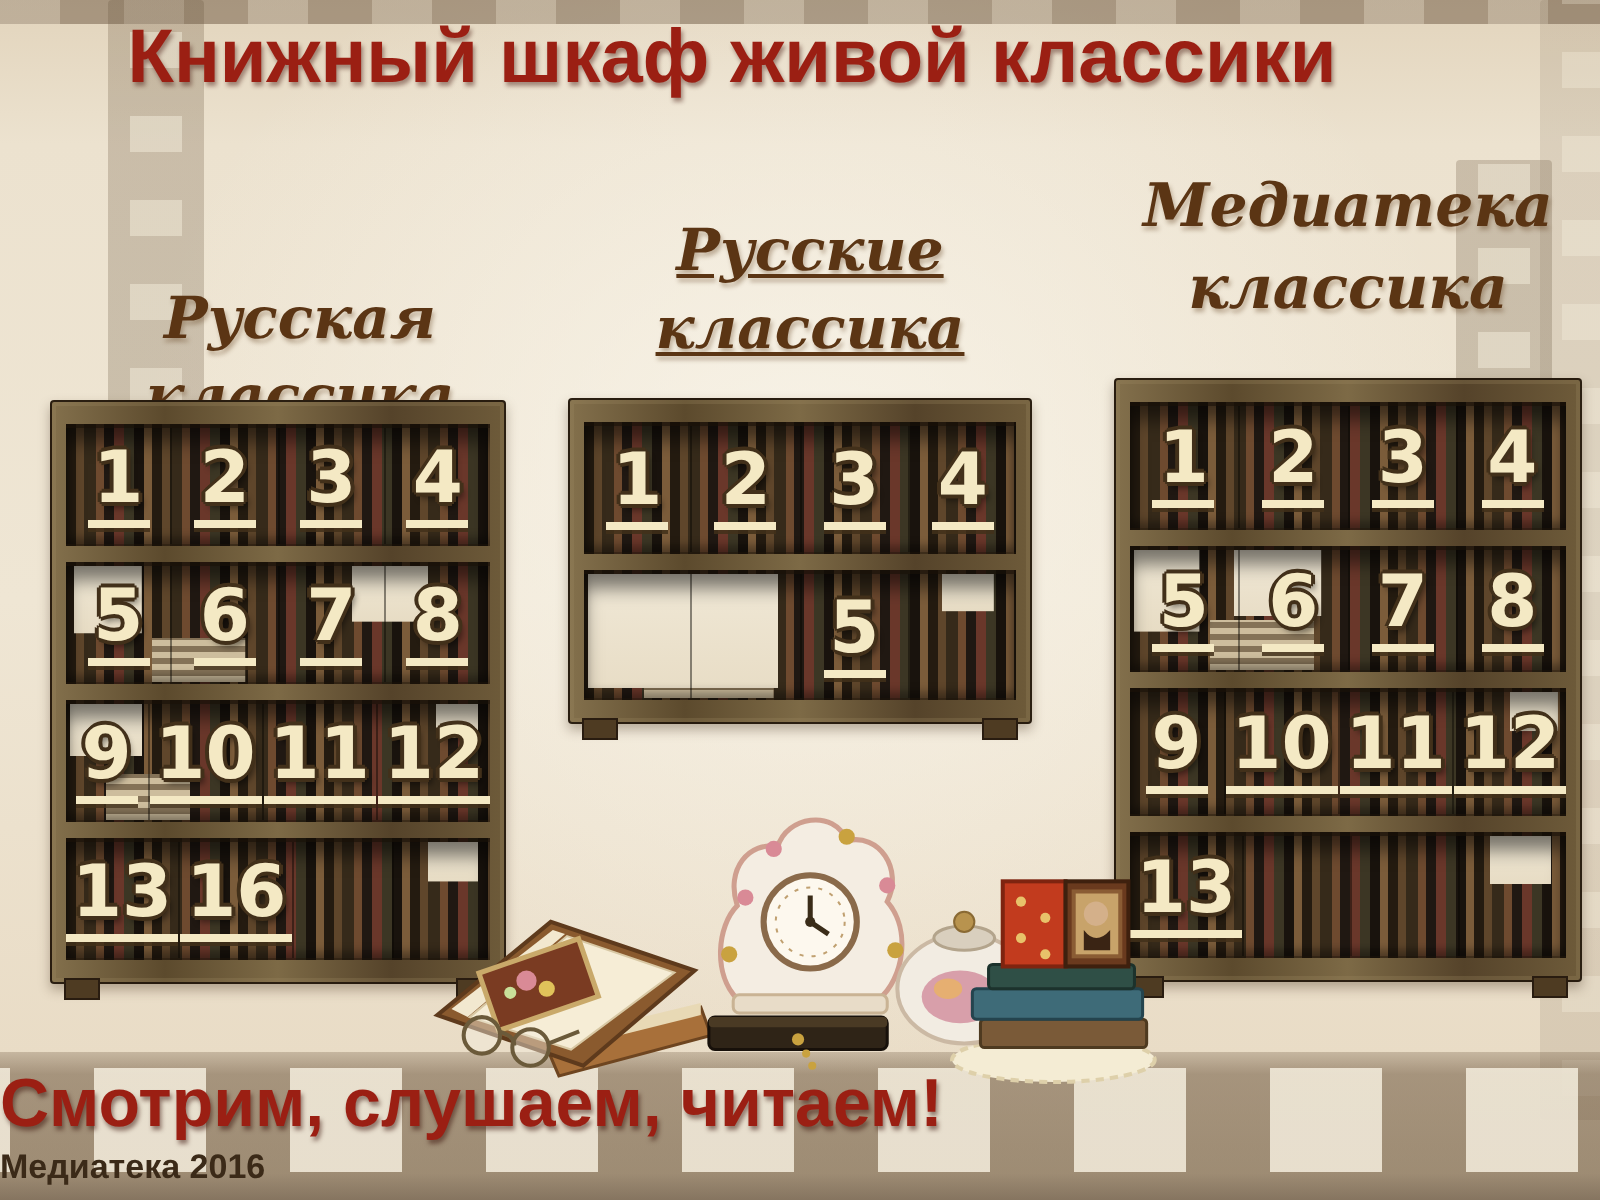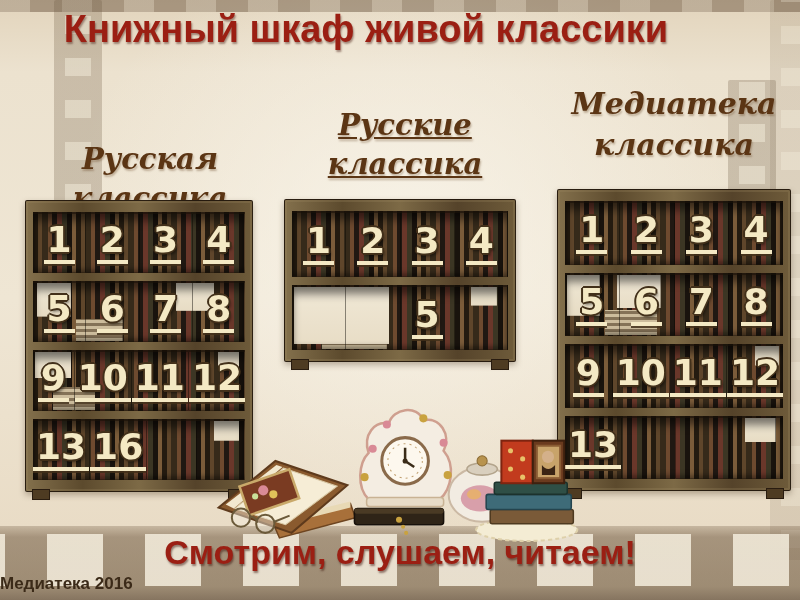--- a/index.html
+++ b/index.html
@@ -160,21 +160,21 @@
   .film-band{
     position:absolute; left:0; top:526px; width:800px; height:74px;
     background-image:
       repeating-linear-gradient(90deg, rgba(244,237,221,0) 0 21px, rgba(244,237,221,0.85) 21px 77px, rgba(244,237,221,0) 77px 98px),
       linear-gradient(rgba(118,96,72,0.30), rgba(112,90,66,0.55) 15%, rgba(104,84,60,0.55) 82%, rgba(80,62,44,0.62));
     background-size:98px 52px, 100% 100%;
     background-position:26px 8px, 0 0;
     background-repeat:repeat-x, no-repeat;
   }
   .slogan{
-    position:absolute; left:0; top:533px; width:800px; text-align:center;
+    position:absolute; left:0; top:533px; width:800px; text-align:left;
     font-size:34px; font-weight:bold; color:#9b1f13;
     text-shadow:1px 2px 2px rgba(60,20,12,0.5);
     z-index:5;
   }
   .credit{
     position:absolute; left:0; top:574px; width:800px; text-align:left;
     font-size:17px; font-weight:bold; color:#3b2a18;
     z-index:5;
   }
 

